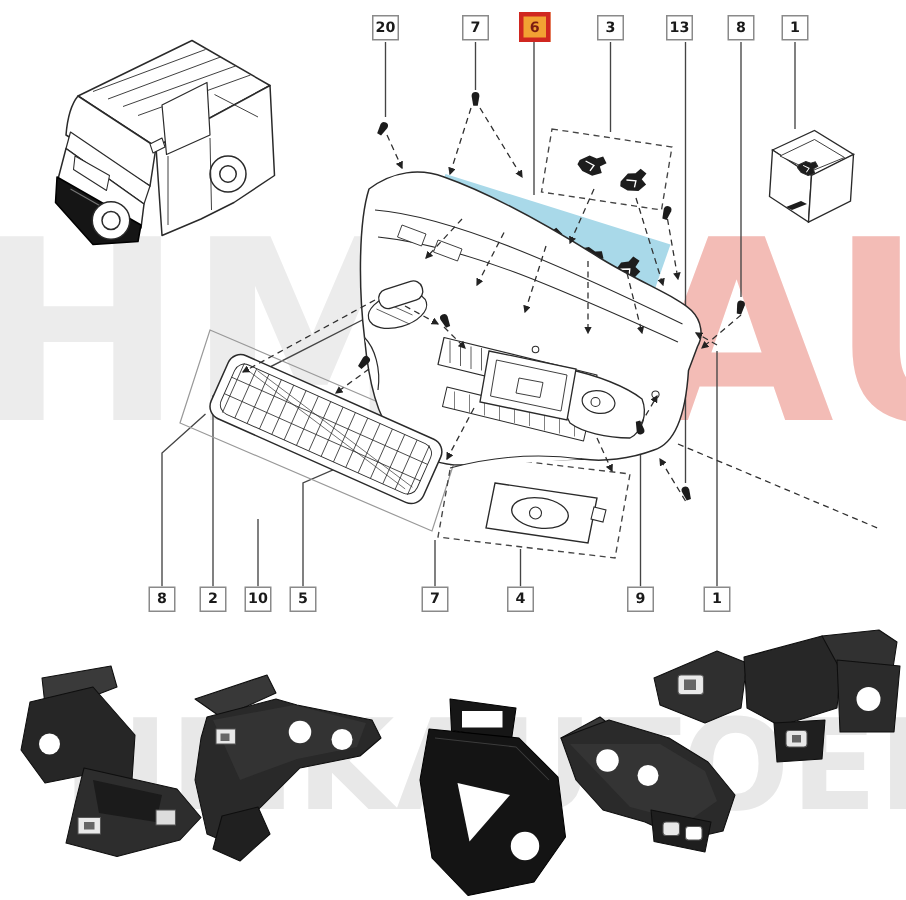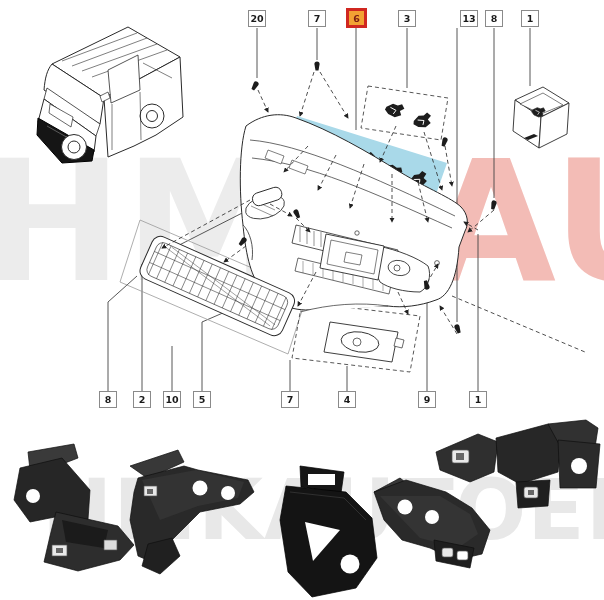--- a/index.html
+++ b/index.html
@@ -250,21 +250,21 @@
       <path d="M516,482 L550,480 L548,506 L518,508 Z" fill="#1f1f1f"></path>
       <rect x="524" y="487" width="14" height="11" rx="2" fill="#e8e8e8" stroke="#555"></rect>
       <rect x="528" y="490" width="6" height="5" fill="#666" stroke="none"></rect>
     </g>
   </svg>
 
   <div class="callout" style="left:248px;top:10px;">20</div>
   <div class="callout" style="left:308px;top:10px;">7</div>
   <div class="callout callout--hl" style="left:346px;top:8px;">6</div>
   <div class="callout" style="left:398px;top:10px;">3</div>
-  <div class="callout" style="left:460px;top:10px;">13</div>
+  <div class="callout" style="left:444px;top:10px;">13</div>
   <div class="callout" style="left:485px;top:10px;">8</div>
   <div class="callout" style="left:521px;top:10px;">1</div>
 
   <div class="callout" style="left:99px;top:391px;">8</div>
   <div class="callout" style="left:133px;top:391px;">2</div>
   <div class="callout" style="left:163px;top:391px;">10</div>
   <div class="callout" style="left:193px;top:391px;">5</div>
   <div class="callout" style="left:281px;top:391px;">7</div>
   <div class="callout" style="left:338px;top:391px;">4</div>
   <div class="callout" style="left:418px;top:391px;">9</div>

